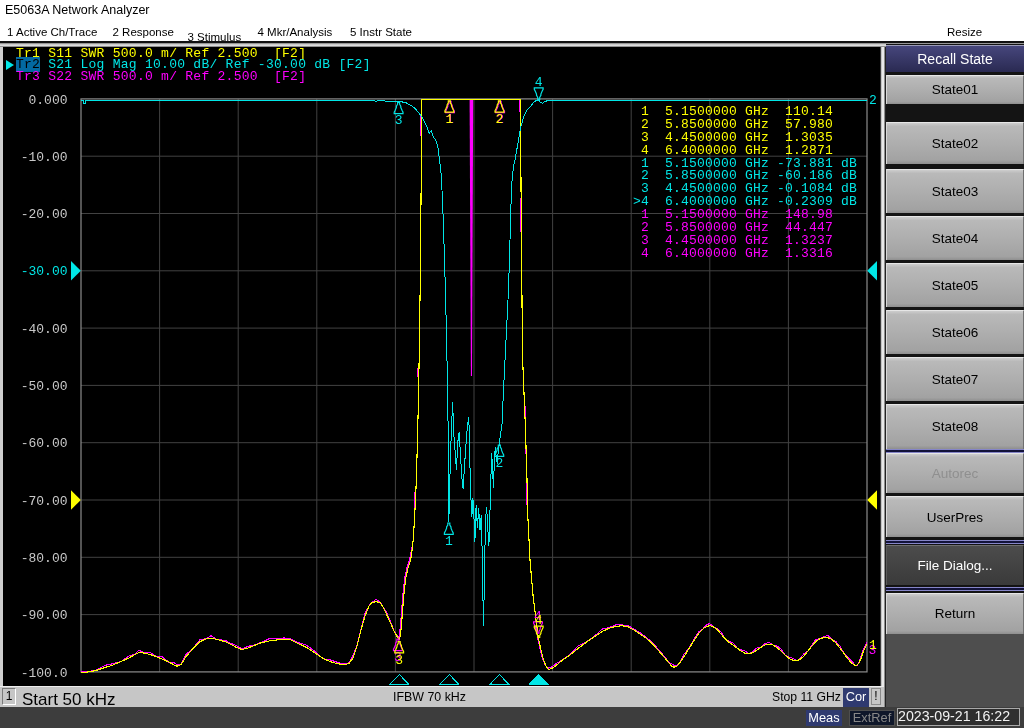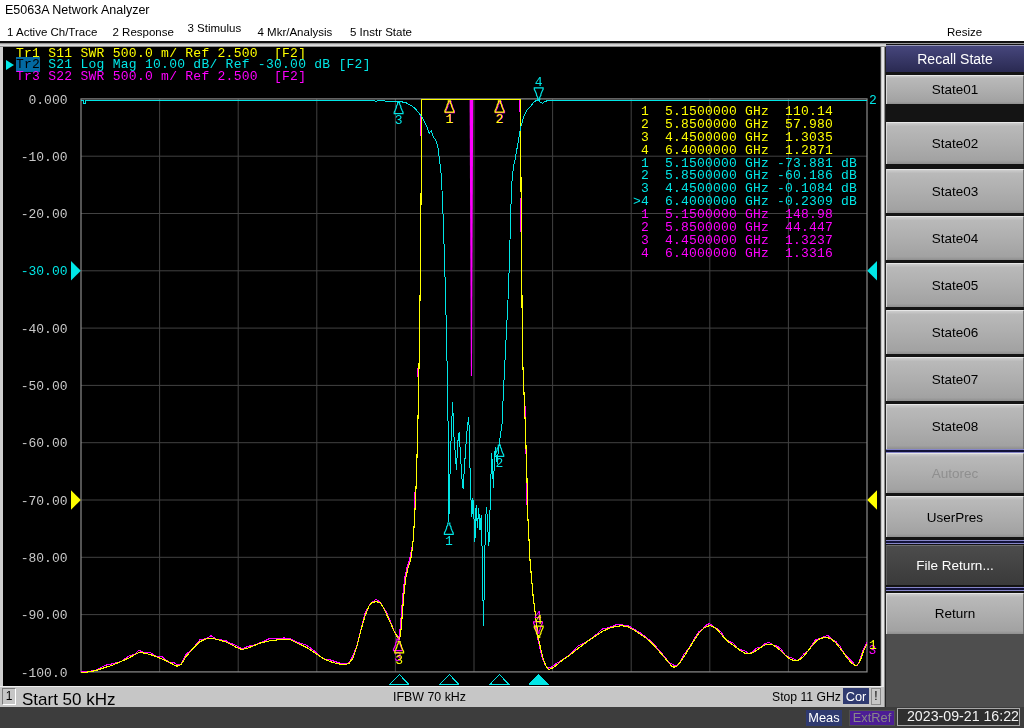--- a/index.html
+++ b/index.html
@@ -7,21 +7,21 @@
 .btn{position:absolute;left:886px;width:138px;background:linear-gradient(180deg,#cdcdcd 0%,#b9b9b9 8%,#aeaeae 50%,#a2a2a2 92%,#8f8f8f 100%);border-top:1px solid #e6e6e6;border-left:1px solid #d8d8d8;border-right:1px solid #6f6f6f;box-sizing:border-box;color:#000;font-size:13.5px;text-align:center;display:flex;align-items:center;justify-content:center}
 .sep{position:absolute;left:886px;width:138px;background:#13133a;border-top:1px solid #8585c8;border-bottom:1px solid #8585c8;box-sizing:border-box}
 </style></head><body>
 
 <div class="abs" style="left:0;top:0;width:1024px;height:21px;background:#fff"></div>
 <div class="abs" style="left:5px;top:3px;font-size:12.5px;color:#000">E5063A Network Analyzer</div>
 
 <div class="abs" style="left:0;top:21px;width:1024px;height:20px;background:#fff"></div>
 <div class="abs" style="left:7px;top:25.5px;font-size:11.5px;color:#000">1 Active Ch/Trace</div>
 <div class="abs" style="left:112.5px;top:25.5px;font-size:11.5px;color:#000">2 Response</div>
-<div class="abs" style="left:187.5px;top:22px;font-size:11.5px;color:#000">3 Stimulus</div>
+<div class="abs" style="left:187.5px;top:31px;font-size:11.5px;color:#000">3 Stimulus</div>
 <div class="abs" style="left:257.5px;top:25.5px;font-size:11.5px;color:#000">4 Mkr/Analysis</div>
 <div class="abs" style="left:350px;top:25.5px;font-size:11.5px;color:#000">5 Instr State</div>
 <div class="abs" style="left:947px;top:25.5px;font-size:11.5px;color:#000">Resize</div>
 
 <div class="abs" style="left:0;top:41px;width:1024px;height:1.5px;background:#111"></div>
 <div class="abs" style="left:0;top:42.5px;width:1024px;height:4px;background:linear-gradient(180deg,#7a7a7a,#f4f4f4 55%,#6a6a6a)"></div>
 
 <div class="abs" style="left:0;top:46.5px;width:881px;height:639.5px;background:#000"></div>
 <div class="abs" style="left:0;top:46.5px;width:3px;height:639.5px;background:#cfcfcf"></div>
 
@@ -115,28 +115,28 @@
 <div class="btn" style="top:168.8px;height:44.3px">State03</div>
 <div class="btn" style="top:215.9px;height:44.3px">State04</div>
 <div class="btn" style="top:263px;height:44.3px">State05</div>
 <div class="btn" style="top:310.1px;height:44.3px">State06</div>
 <div class="btn" style="top:357.2px;height:44.3px">State07</div>
 <div class="btn" style="top:404.3px;height:44.3px">State08</div>
 <div class="sep" style="top:448.6px;height:4.4px"></div>
 <div class="btn" style="top:453px;height:40.2px;color:#8f8f8f">Autorec</div>
 <div class="btn" style="top:496.3px;height:41.1px">UserPres</div>
 <div class="sep" style="top:539.9px;height:4.6px"></div>
-<div class="btn" style="top:545.3px;height:39.5px;background:linear-gradient(180deg,#4c4c4c,#3a3a3a);border-top:1px solid #6e6e6e;border-left:1px solid #5a5a5a;border-right:1px solid #222;color:#fff">File Return...</div>
+<div class="btn" style="top:545.3px;height:39.5px;background:linear-gradient(180deg,#4c4c4c,#3a3a3a);border-top:1px solid #6e6e6e;border-left:1px solid #5a5a5a;border-right:1px solid #222;color:#fff">File Dialog...</div>
 <div class="sep" style="top:586.6px;height:4.6px"></div>
 <div class="btn" style="top:592.8px;height:41px">Return</div>
 
 <div class="abs" style="left:0;top:686px;width:884px;height:20.5px;background:#c6c6c6;border-top:1px solid #eee;box-sizing:border-box"></div>
 <div class="abs" style="left:2px;top:687.5px;width:14px;height:17px;background:#c6c6c6;border-top:1px solid #7a7a7a;border-left:1px solid #7a7a7a;border-bottom:1px solid #fff;border-right:1px solid #fff;box-sizing:border-box;font-size:12px;color:#000;text-align:center;line-height:15px">1</div>
 <div class="abs" style="left:22px;top:690px;font-size:17px;color:#000">Start 50 kHz</div>
 <div class="abs" style="left:393px;top:690px;font-size:12.4px;color:#000">IFBW 70 kHz</div>
 <div class="abs" style="left:772px;top:690px;font-size:12.2px;color:#000">Stop 11 GHz</div>
-<div class="abs" style="left:843px;top:687.5px;width:26px;height:16px;background:#2f3a70;color:#fff;font-size:12.8px;text-align:center;line-height:17px">Cor</div>
+<div class="abs" style="left:843px;top:687.5px;width:26px;height:22px;background:#2f3a70;color:#fff;font-size:12.8px;text-align:center;line-height:17px">Cor</div>
 <div class="abs" style="left:871px;top:687.5px;width:10px;height:17.5px;background:#c6c6c6;border:1px solid #8a8a8a;box-sizing:border-box;font-size:12px;color:#000;text-align:center;line-height:15px">!</div>
 
 <div class="abs" style="left:0;top:707px;width:1024px;height:21px;background:#3d3d3d"></div>
 <div class="abs" style="left:806px;top:710px;width:36px;height:16px;background:#2f3a70;color:#fff;font-size:12.8px;text-align:center;line-height:16px">Meas</div>
-<div class="abs" style="left:849px;top:710px;width:46px;height:16px;background:#4c1d95;border:1px solid #4e4e4e;box-sizing:border-box;color:#878787;font-size:12.8px;text-align:center;line-height:14px">ExtRef</div>
-<div class="abs" style="left:897px;top:708.3px;width:123px;height:17.7px;background:#2f2f2f;border:1px solid #a8a8a8;box-sizing:border-box;color:#f2f2f2;font-size:14.2px;text-align:right;line-height:15.5px">2023-09-21 16:22</div>
+<div class="abs" style="left:849px;top:710px;width:46px;height:16px;background:#0f172a;border:1px solid #4e4e4e;box-sizing:border-box;color:#878787;font-size:12.8px;text-align:center;line-height:14px">ExtRef</div>
+<div class="abs" style="left:897px;top:708.3px;width:123px;height:17.7px;background:#2f2f2f;border:1px solid #a8a8a8;box-sizing:border-box;color:#f2f2f2;font-size:14.2px;text-align:left;line-height:15.5px">2023-09-21 16:22</div>
 
 </body></html>

